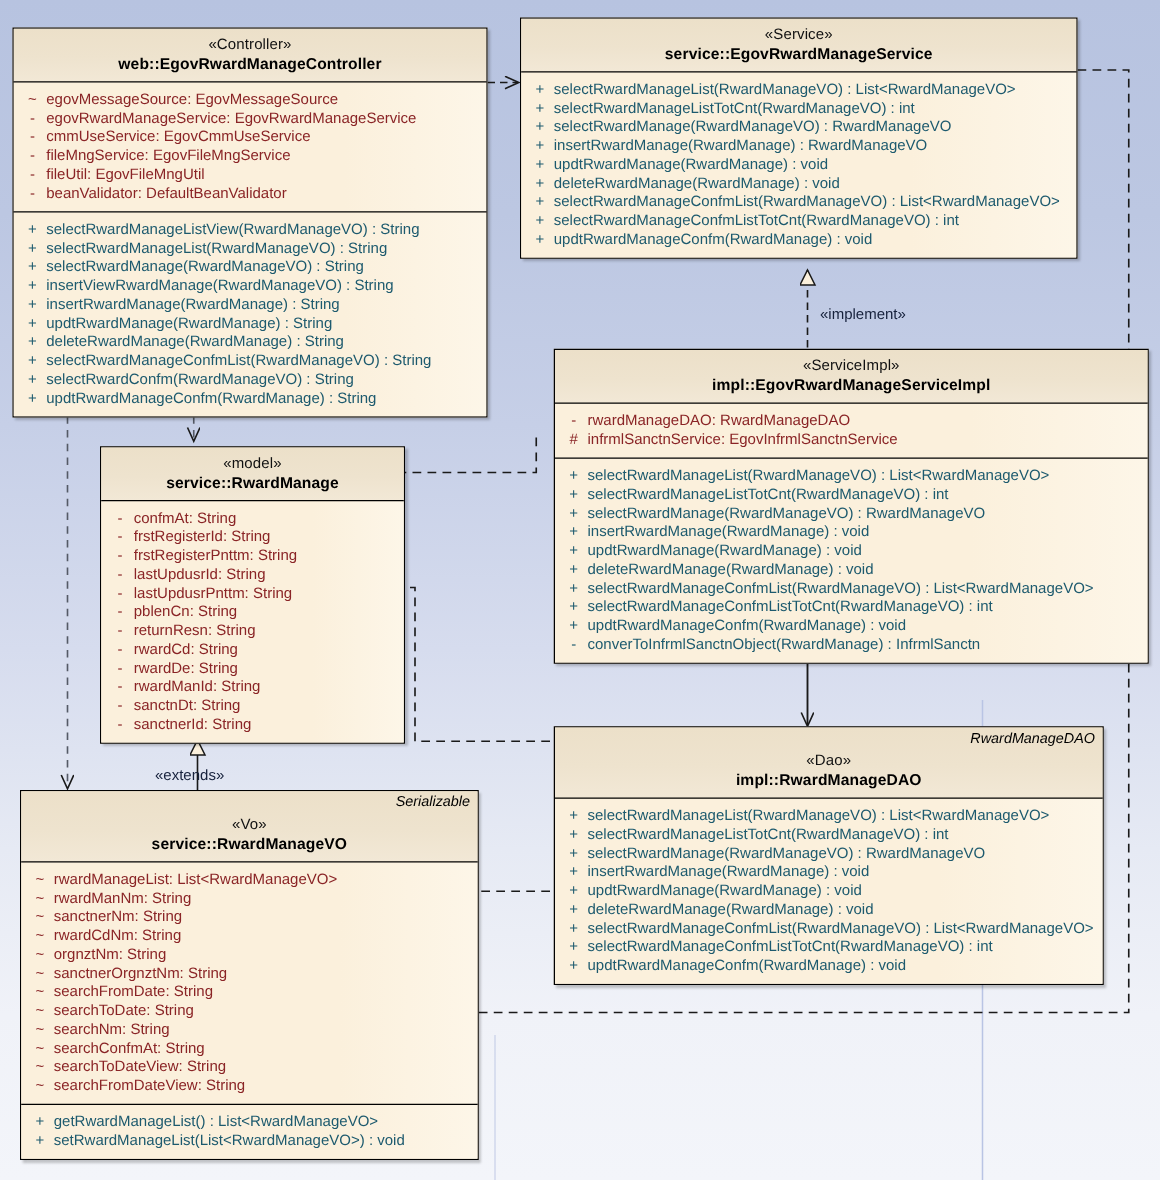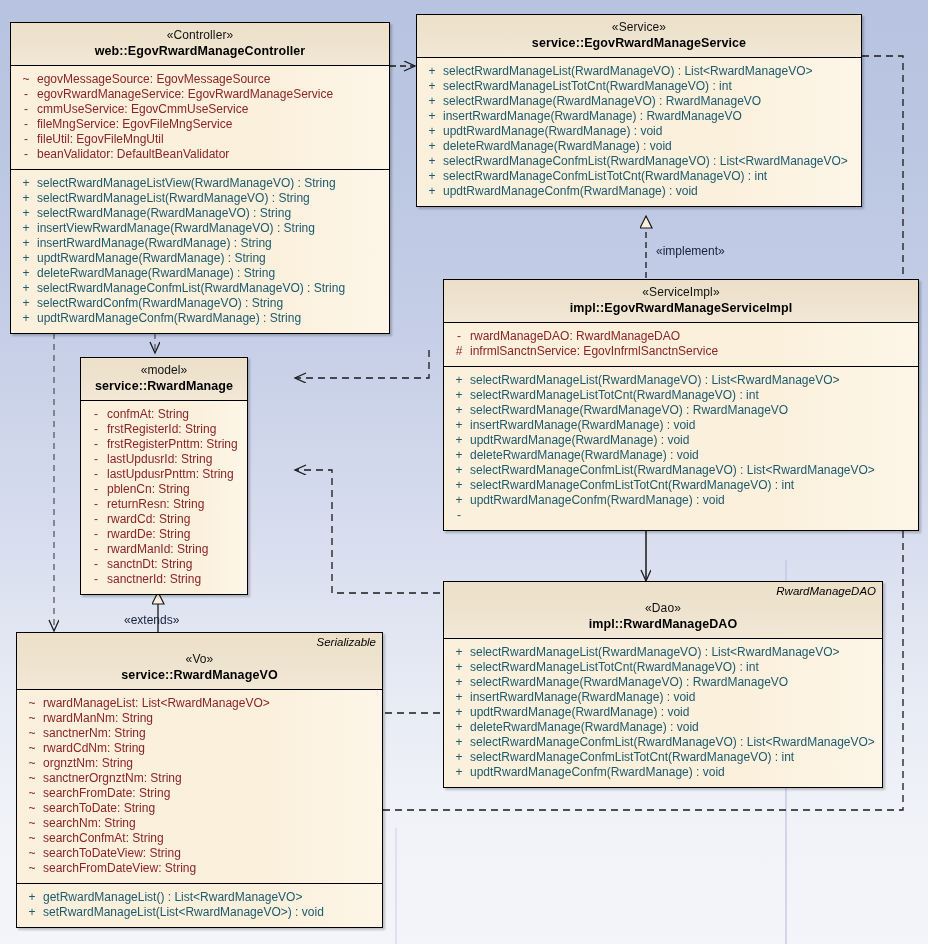--- a/index.html
+++ b/index.html
@@ -348,25 +348,26 @@
         <div class="member meth">
           <span class="vis">+</span>
           <span class="mtext">selectRwardManageConfmListTotCnt(RwardManageVO) : int</span>
         </div>
         <div class="member meth">
           <span class="vis">+</span>
           <span class="mtext">updtRwardManageConfm(RwardManage) : void</span>
         </div>
         <div class="member meth">
           <span class="vis">-</span>
+          <span class="mtext">converToInfrmlSanctnObject(RwardManage) : InfrmlSanctn</span>
         </div>
       </div>
   </div>
 
-  <div class="uml-class" id="cls-model" style="left:80px; top:357px; width:168px;">
+  <div class="uml-class" id="cls-model" style="left:80px; top:357px; width:244px;">
     <div class="uml-header">
       <span class="stereotype">«model»</span>
       <span class="classname">service::RwardManage</span>
     </div>
     <div class="uml-section attrs">
         <div class="member attr">
           <span class="vis">-</span>
           <span class="mtext">confmAt:  String</span>
         </div>
         <div class="member attr">

